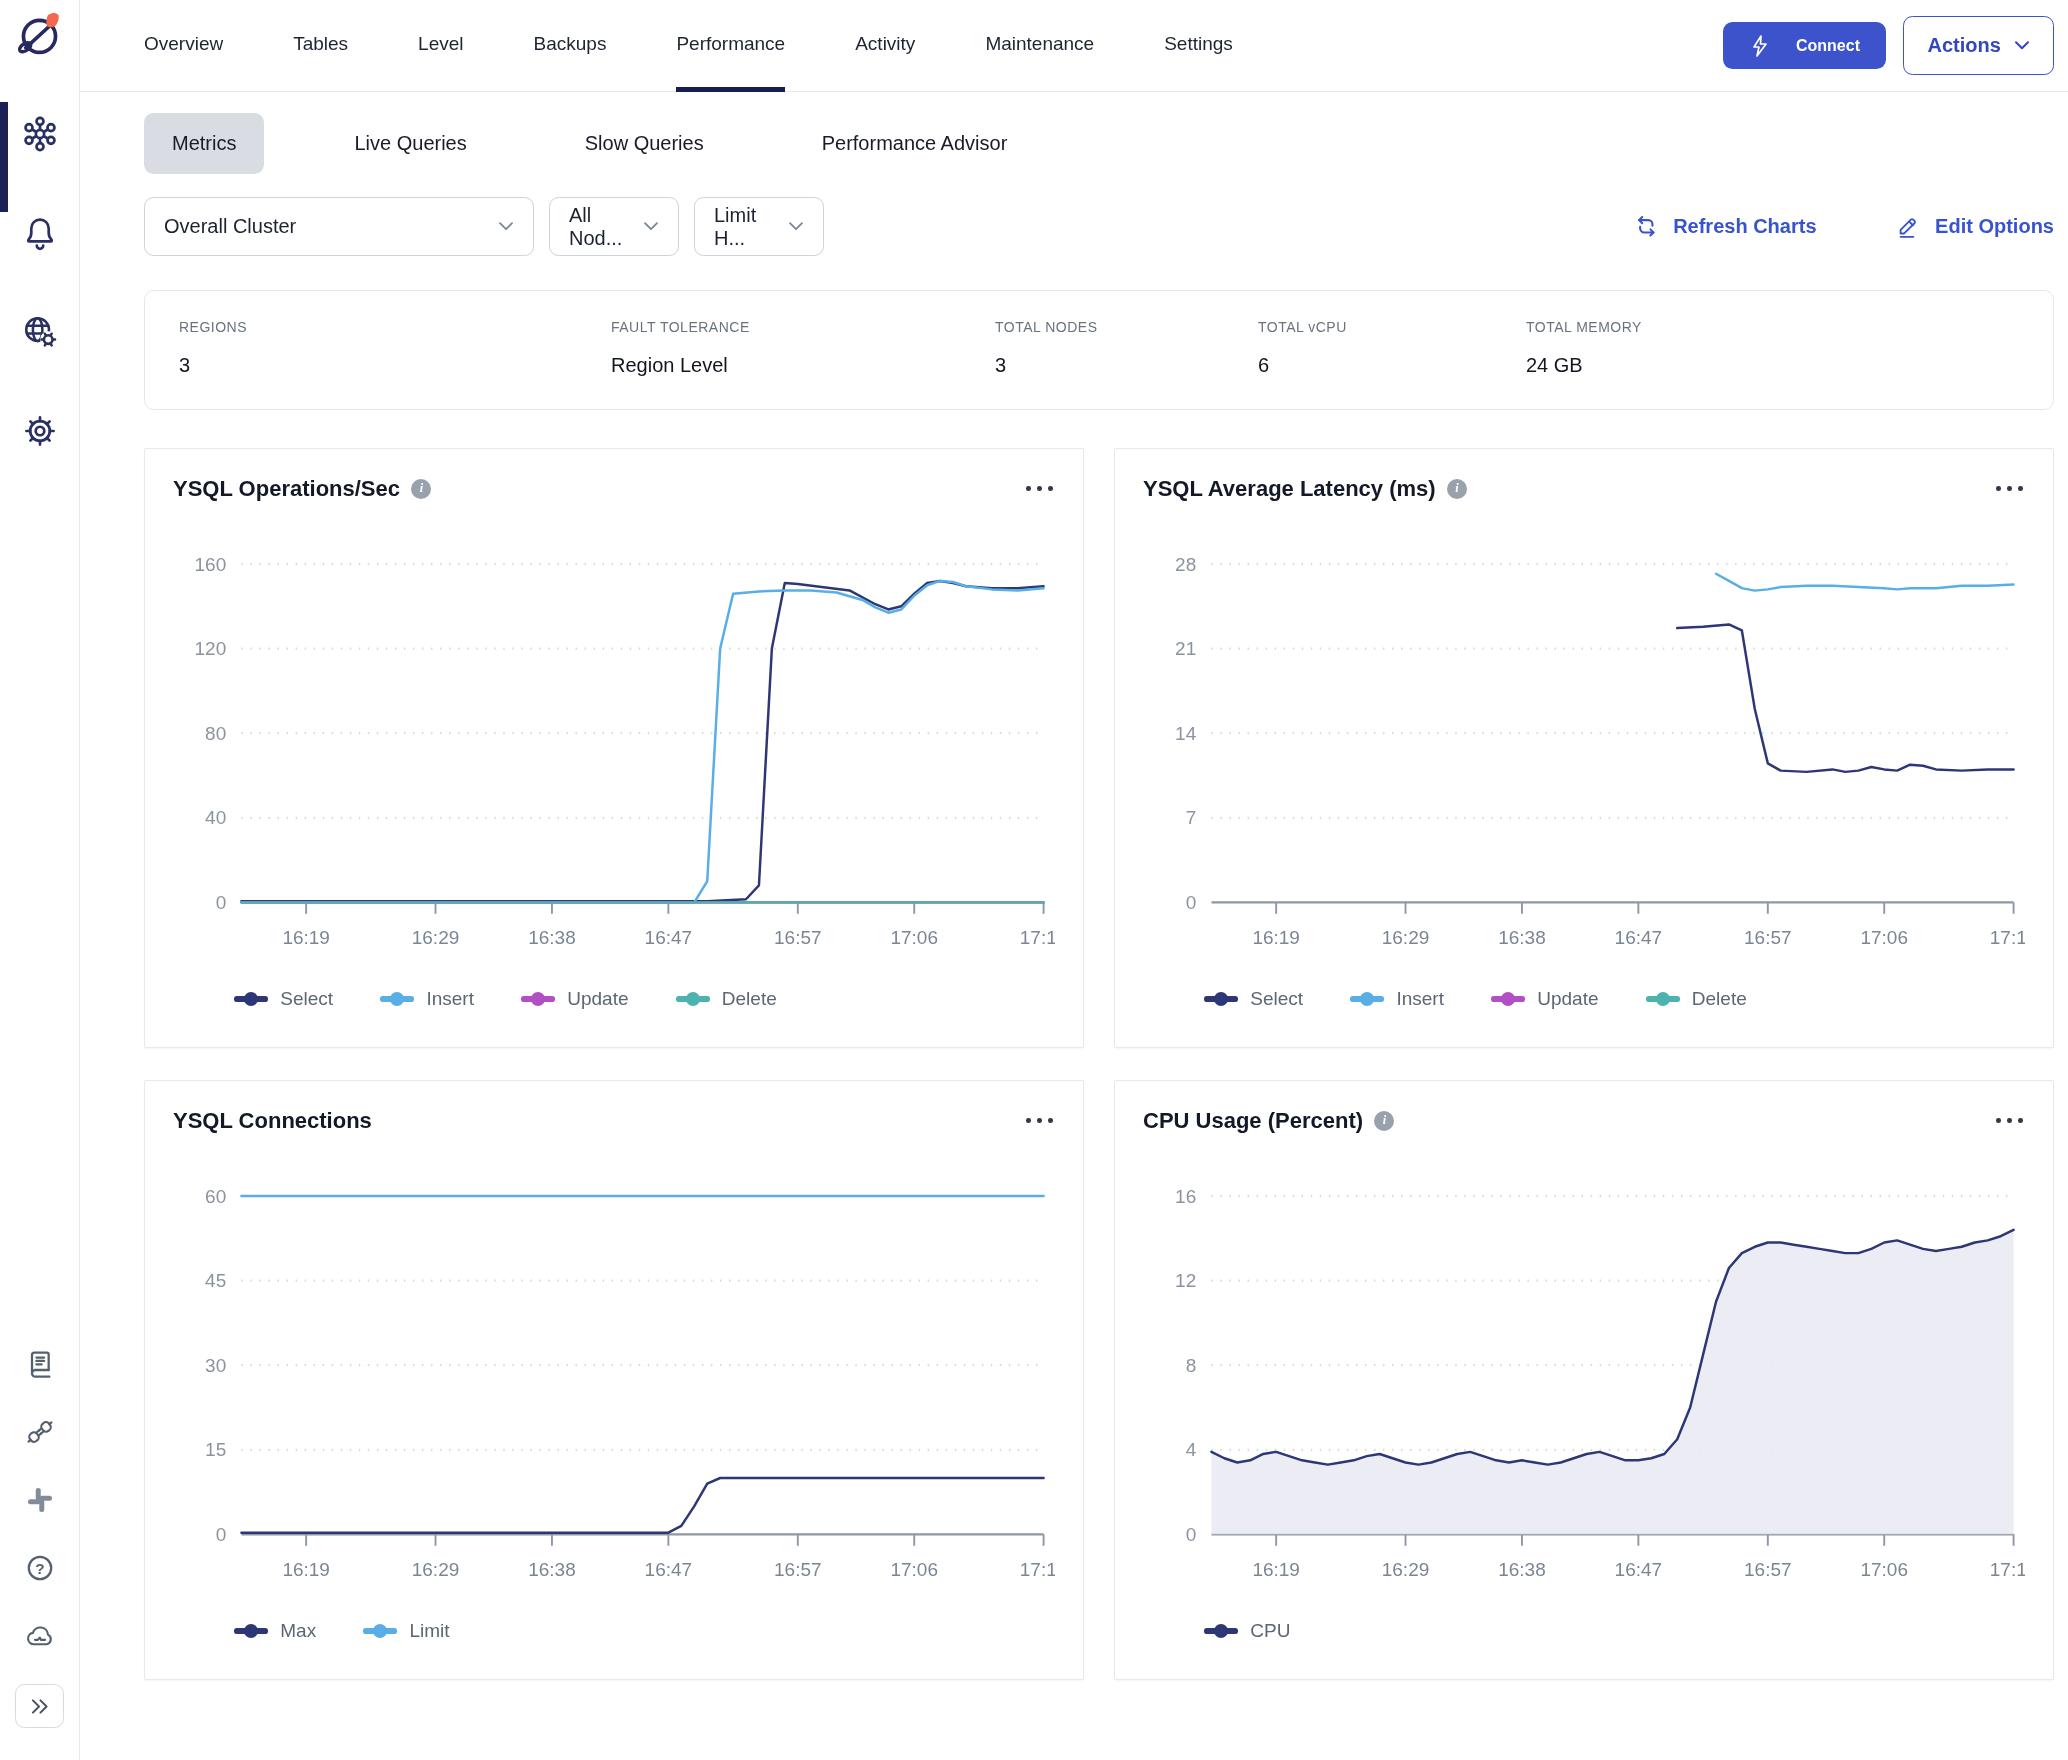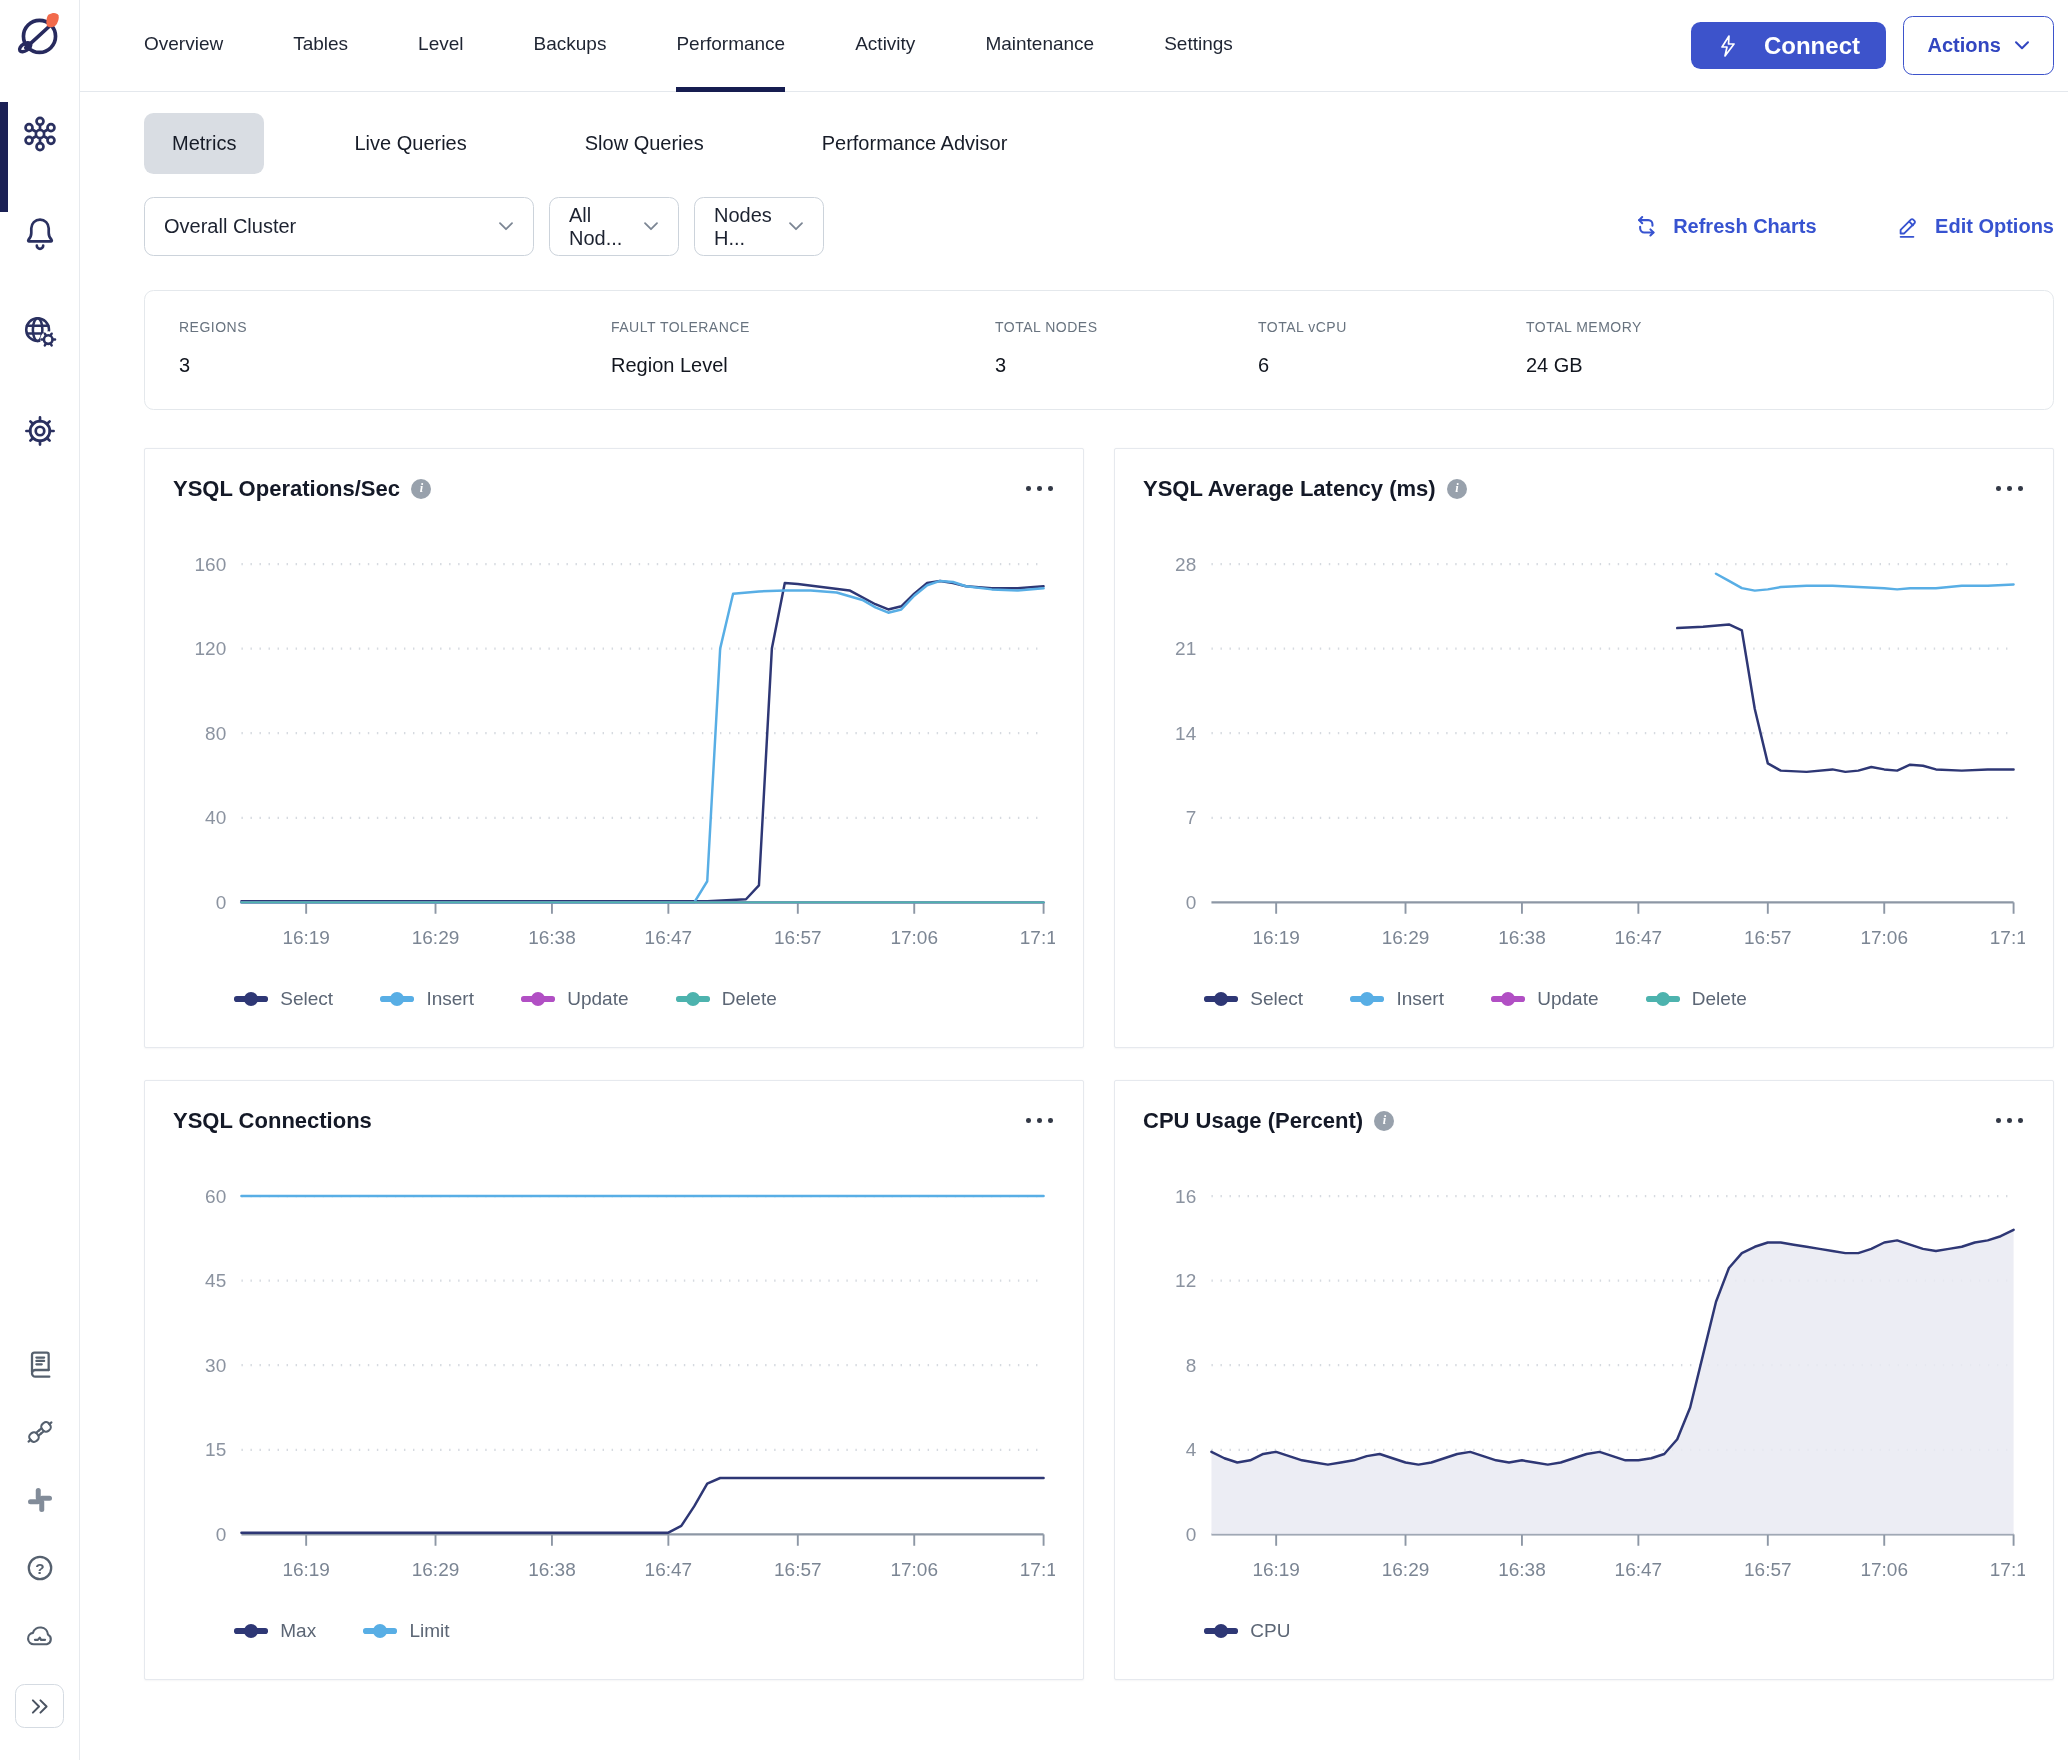--- a/index.html
+++ b/index.html
@@ -22,21 +22,21 @@
   .main { flex:1; display:flex; flex-direction:column; min-width:0; }
 
   .topbar { height:92px; border-bottom:1.9px solid #e4e8ed; display:flex; align-items:center;
     padding-left:64px; padding-right:15px; }
   .tabs { display:flex; gap:70px; height:100%; align-items:center; }
   .tab { font-size:19px; color:#1e2432; height:100%; display:flex; align-items:center; cursor:pointer;
     border-bottom:5.7px solid transparent; margin-bottom:-1.9px; }
   .tab.active { border-bottom-color:#161d50; font-weight:400; }
   .top-actions { margin-left:auto; display:flex; gap:17px; align-items:center; }
   .btn-connect { display:flex; align-items:center; gap:26px; height:47px; padding:0 26.5px;
-    background:#3d53cb; border:none; border-radius:9.5px; color:#fff; font-weight:700; font-size:24px; cursor:pointer;
+    background:#3d53cb; border:none; border-radius:9.5px; color:#fff; font-weight:700; font-size:16px; cursor:pointer;
     font-family:inherit; }
   .btn-actions { display:flex; align-items:center; gap:13.2px; height:59px; padding:0 23px; background:#fff;
     border:1.9px solid #3d53cb; border-radius:9.5px; color:#3246c0; font-weight:700; font-size:20px; cursor:pointer;
     font-family:inherit; }
 
   .subtabs { display:flex; align-items:center; gap:62px; margin:21px 15px 0 64px; }
   .subtab { font-size:20px; color:#171c28; padding:0 28px; height:61px; display:flex; align-items:center;
     border-radius:9.5px; cursor:pointer; }
   .subtab.active { background:#d9dde3; }
 
@@ -235,21 +235,21 @@
       </div>
       <div class="dd dd-sm">
         <span>All Nod...</span>
         <span class="chev" style="display:flex;">
           <svg width="16" height="10.4" viewBox="0 0 16 10">
               <path d="M2 2 L8 8 L14 2" fill="none" stroke="currentColor" stroke-width="1.8" stroke-linecap="round" stroke-linejoin="round"></path>
             </svg>
         </span>
       </div>
       <div class="dd dd-sm">
-        <span>Nodes H...</span>
+        <span>Limit H...</span>
         <span class="chev" style="display:flex;">
           <svg width="16" height="10.4" viewBox="0 0 16 10">
               <path d="M2 2 L8 8 L14 2" fill="none" stroke="currentColor" stroke-width="1.8" stroke-linecap="round" stroke-linejoin="round"></path>
             </svg>
         </span>
       </div>
       <div class="filter-links">
         <button class="link-btn">
           <span style="display:flex;">
             <svg width="24.6" height="24.6" viewBox="0 0 24 24" fill="none" stroke="#3753d0" stroke-width="2" stroke-linecap="round" stroke-linejoin="round">

